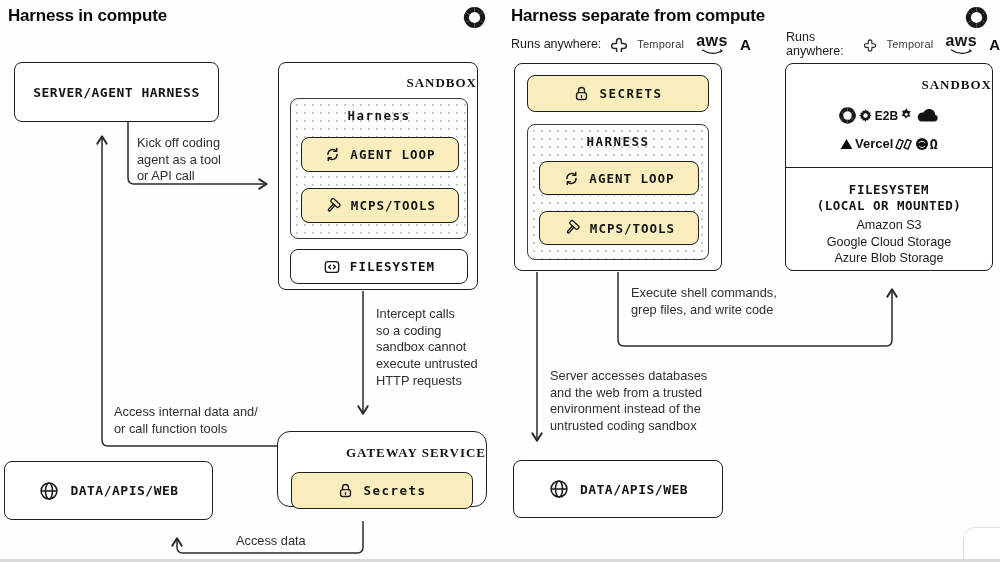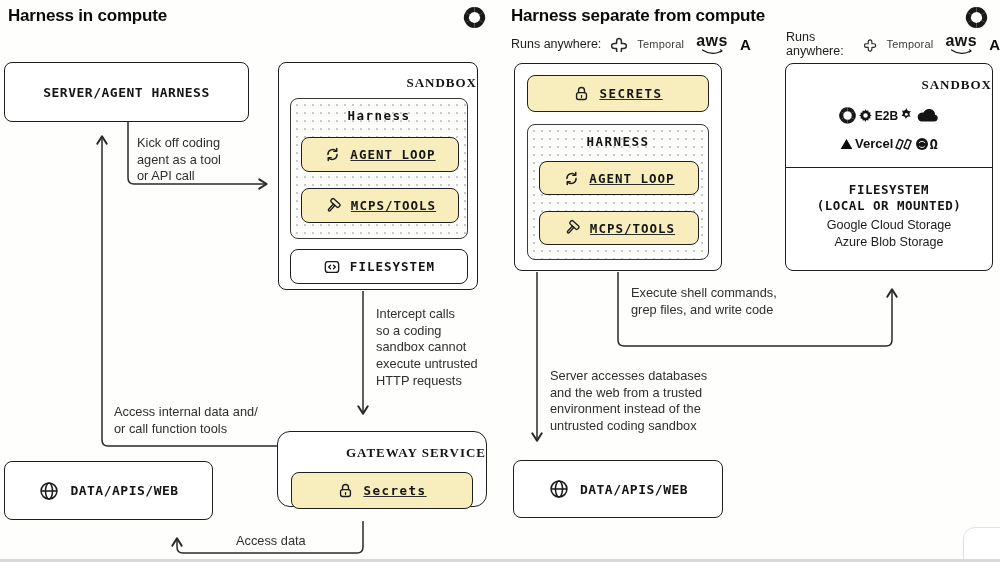--- a/index.html
+++ b/index.html
@@ -10,21 +10,21 @@
   }
   .abs { position:absolute; }
   .box {
     position:absolute; background:#fff;
     border:1.5px solid #1f1f1f; border-radius:8px;
   }
   .mono { font-family:"DejaVu Sans Mono", monospace; font-weight:bold; color:#141414; }
   .boxtitle { display:block; text-align:right; font-size:13px; letter-spacing:1px;font-family:Liberation Serif, serif; }
   .ybtn {
     position:absolute; background:#f7edbd; border:1.5px solid #1f1f1f; border-radius:8px;
-    display:flex; align-items:center; justify-content:center; gap:9px;text-decoration:underline;
+    display:flex; align-items:center; justify-content:center; gap:9px;
   }
   .ybtn .mono { font-size:12.5px; letter-spacing:1px; }
   .dotted {
     position:absolute; background-color:#fdfdfc; border:1.3px solid #3a3a3a; border-radius:8px;
     background-image:radial-gradient(circle, #c9c9c9 1.05px, transparent 1.05px);
     background-size:8px 8px; background-position:2px 2px;
   }
   .lbl { position:absolute; font-size:12.8px; line-height:1.3; color:#2f2f2f; white-space:pre-line; }
   .pagetitle { position:absolute; font-size:17px; font-weight:700; color:#0a0a0a; letter-spacing:-0.2px; }
   .runsrow { position:absolute; display:flex; align-items:center; gap:10px; height:20px; }
@@ -64,21 +64,21 @@
       <path d="M8 2.6c1.9 0 2.4 1 2.4 2.9v2.1h2.1c1.9 0 2.9.5 2.9 2.4s-1 2.4-2.9 2.4h-2.1v2.1c0 1.9-.5 2.9-2.4 2.9s-2.4-1-2.4-2.9v-2.1H3.5c-1.9 0-2.9-.5-2.9-2.4s1-2.4 2.9-2.4h2.1V5.5c0-1.9.5-2.9 2.4-2.9z"></path>
     </g>
   </defs>
 </svg>
 
 <div class="pagetitle" style="left:8px; top:6px;">Harness in compute</div>
 <svg class="abs" style="left:461px; top:4px;" width="27" height="27" viewBox="0 0 26 26">
     <use href="#oai-logo"></use>
   </svg>
 
-<div class="box" style="left:4px; top:62px; width:245px; height:60px;">
+<div class="box" style="left:14px; top:62px; width:205px; height:60px;">
   <div class="centerflex">
       <span class="mono bigmono">SERVER/AGENT HARNESS</span>
     </div>
 </div>
 
 <div class="box" style="left:278px; top:62px; width:200px; height:228px;">
   <span class="mono boxtitle" style="margin-top:12px;">SANDBOX</span>
   <div class="dotted" style="left:11px; top:35px; width:178px; height:141px;">
     <span class="mono" style="display:block; text-align:center; margin-top:9px; font-size:12.5px; letter-spacing:1.5px;">Harness</span>
     <div class="ybtn" style="left:10px; top:38px; width:158px; height:35px;">
@@ -252,20 +252,21 @@
     <svg width="14" height="14" viewBox="0 0 14 14">
       <circle cx="7" cy="7" r="6" fill="#141414"></circle>
       <path d="M3.8 6a4 4 0 0 1 6.4 0M4.2 9a3.4 3.4 0 0 0 5.6 0" stroke="#fff" stroke-width="0.9" fill="none"></path>
     </svg>
     <span class="mono" style="font-weight:600; font-size:14px;">Ω</span>
   </div>
   <div class="divline" style="top:103px;"></div>
   <div class="fslabel mono" style="top:118px;">FILESYSTEM
 (LOCAL OR MOUNTED)</div>
   <div class="storage" style="top:153px;">
+    <div>Amazon S3</div>
     <div>Google Cloud Storage</div>
     <div>Azure Blob Storage</div>
   </div>
 </div>
 
 <div class="box" style="left:513px; top:460px; width:210px; height:58px;">
   <div class="centerflex">
     <svg width="22" height="22" viewBox="0 0 20 20" fill="none" stroke="#1b1b1b" stroke-width="1.4">
       <circle cx="10" cy="10" r="7.2"></circle>
         <ellipse cx="10" cy="10" rx="3.2" ry="7.2"></ellipse>

